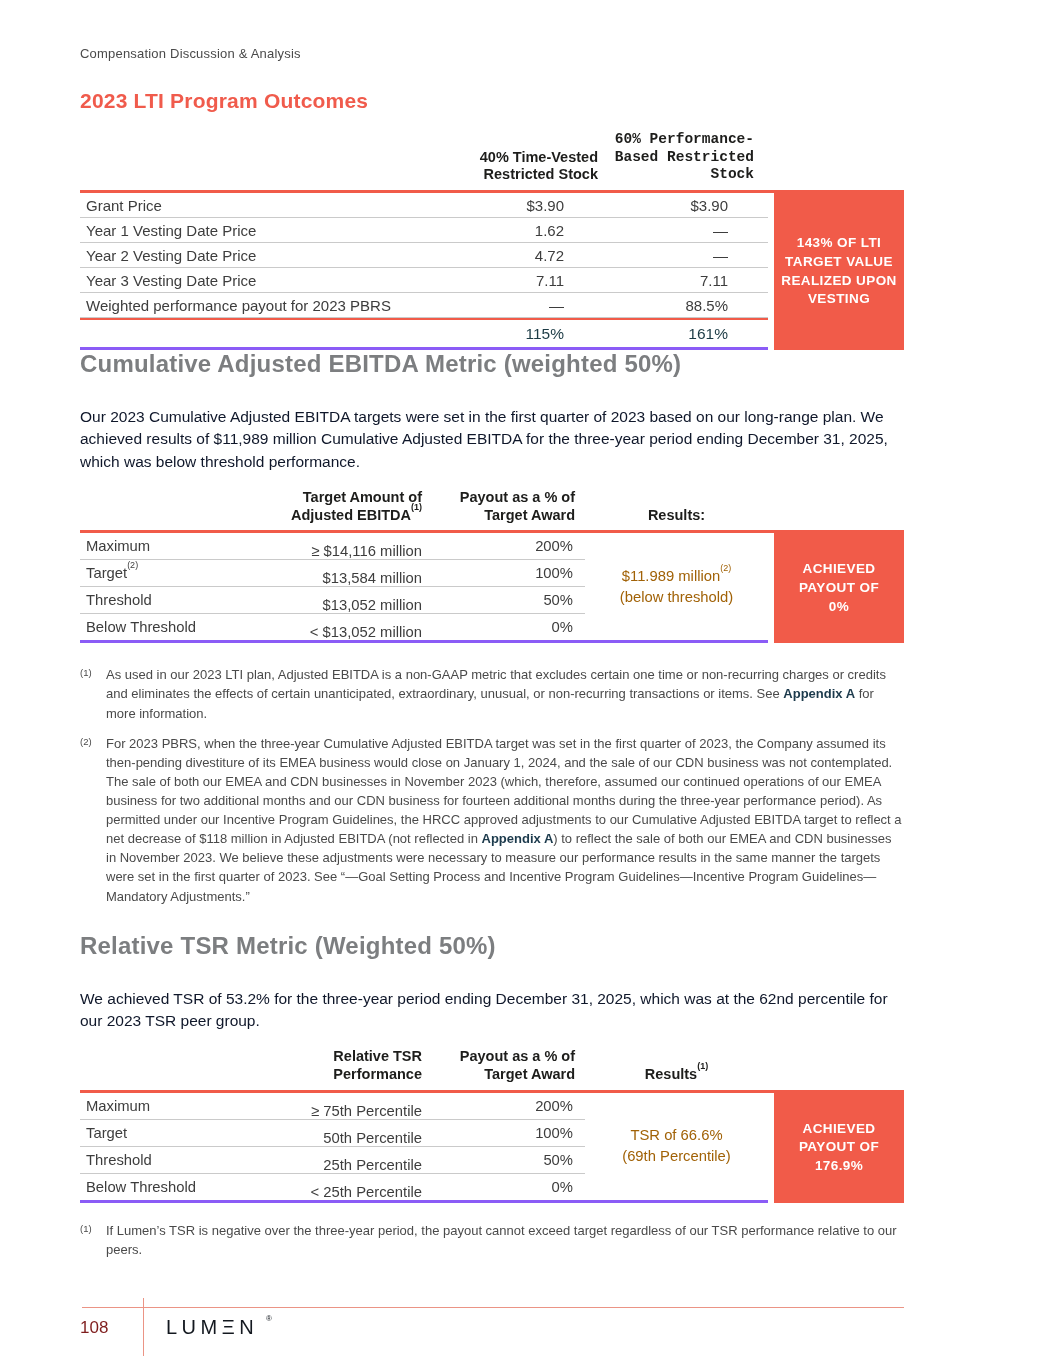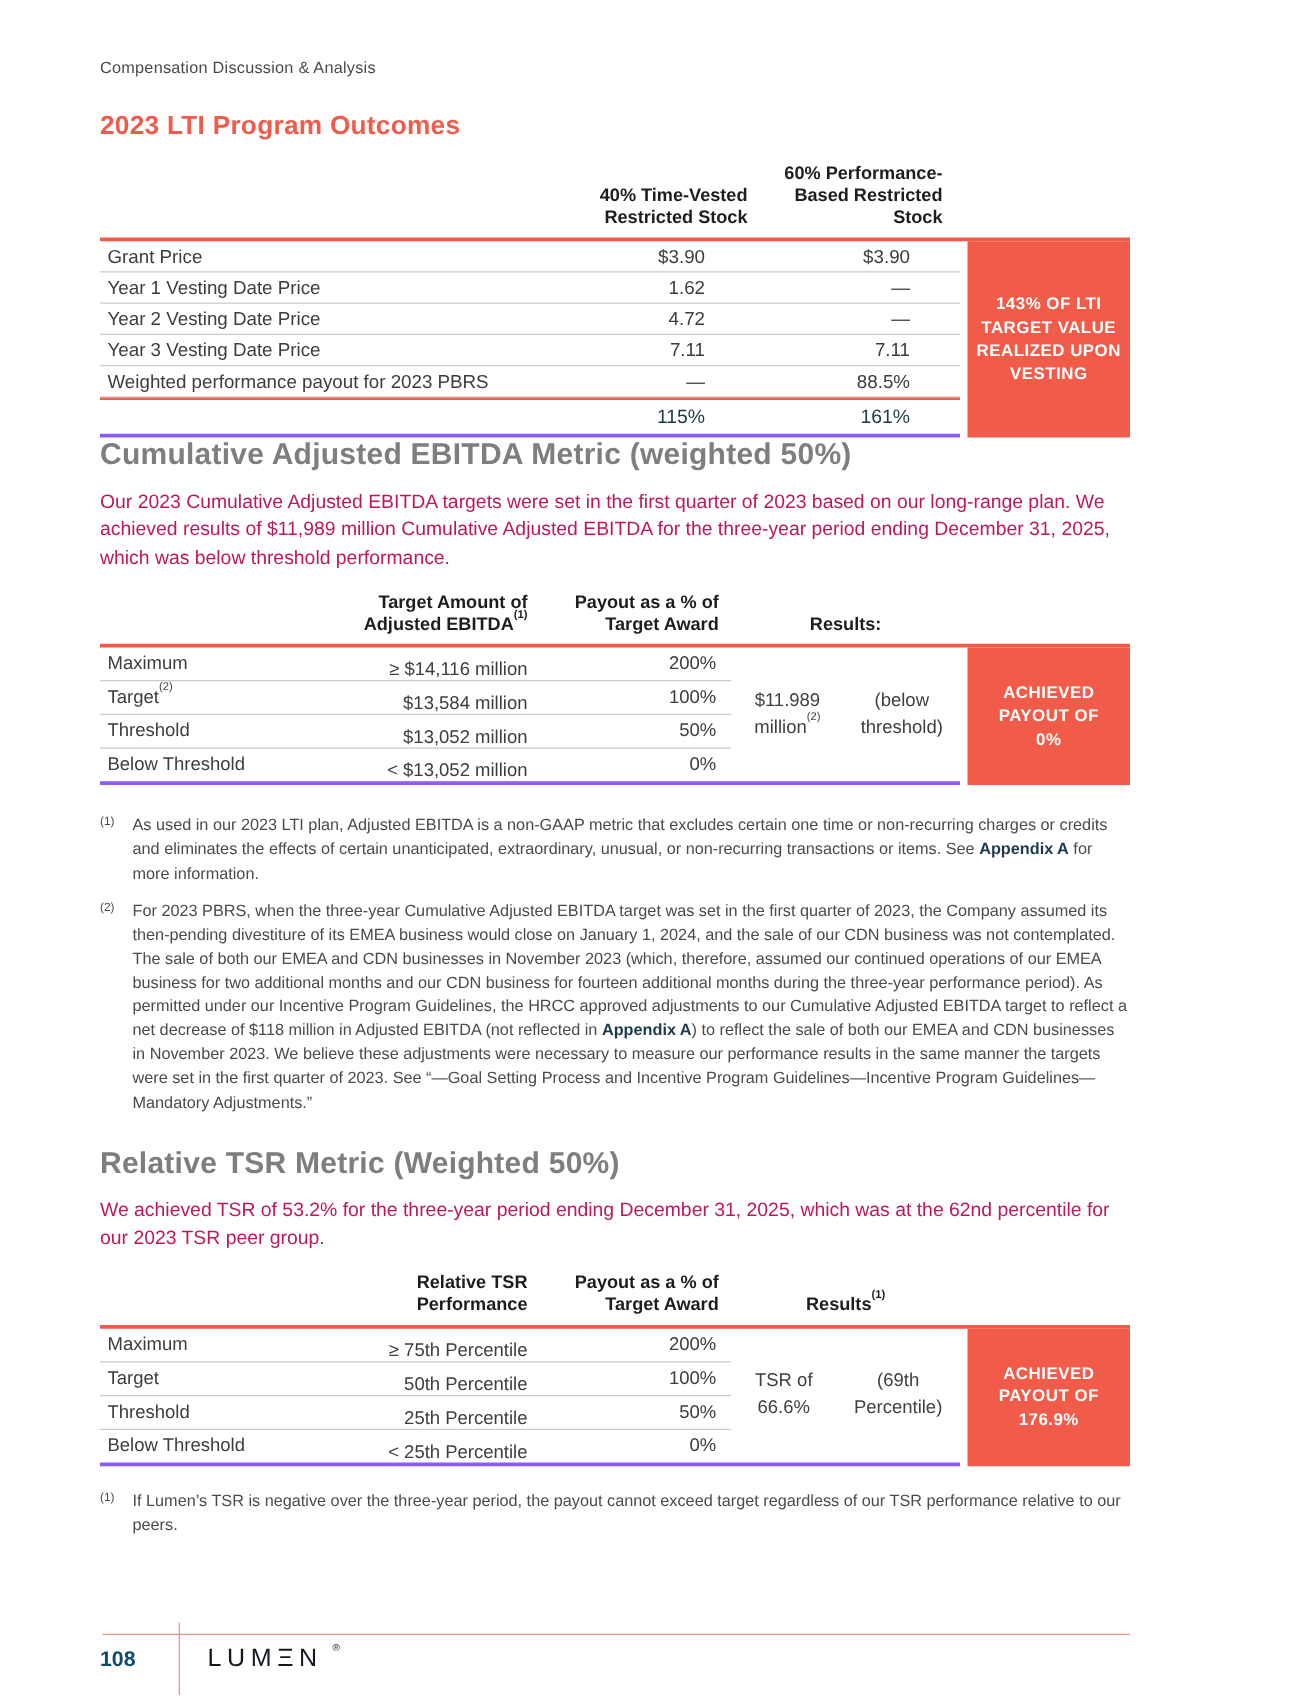--- a/index.html
+++ b/index.html
@@ -9,21 +9,21 @@
           padding:46px 80px 0 80px; }
 
   .pre { white-space:pre-line; }
   .b  { font-weight:bold; color:#1c3a4c; }
   sup.s { font-size:9px; line-height:0; position:relative; top:-0.45em; }
 
   .breadcrumb { font-size:13px; color:#4a4a4a; letter-spacing:0.2px; }
 
   .h1 { margin-top:28px; font-size:21px; font-weight:bold; color:#f05b4c; letter-spacing:0.2px; }
   .h2 { font-size:24px; font-weight:bold; color:#7c7e80; letter-spacing:0.2px; }
-  .para { margin-top:13px; font-size:15.5px; line-height:1.44; color:#be185d; }
+  .para { margin-top:28px; font-size:15.5px; line-height:1.44; color:#0f172a; }
 
   
   .tbl { margin-top:18px; }
   .thead { display:grid; align-items:end; padding-bottom:6px; }
   .th { font-size:14.5px; font-weight:bold; color:#1d1d1b; line-height:1.22; }
   .th.right { text-align:right; }
   .th.center { text-align:center; }
 
   .bodywrap { display:flex; border-top:3px solid #f15b49; align-items:stretch; }
   .tmain { flex:1; display:flex; border-bottom:3px solid #8b5cf6; }
@@ -35,50 +35,50 @@
              padding:6px; }
 
   .row { display:grid; align-items:center; border-bottom:1px solid #cacaca; }
   .row:last-child { border-bottom:none; }
   .cell { font-size:15px; color:#3d3d3d; }
   .cell.label { padding-left:6px; }
   .cell.right { text-align:right; }
 
   
   .t1-head { grid-template-columns:1fr 165px 170px 136px; }
-  .t1-head .th.c2 { padding-right:14px; }
+  .t1-head .th.c2 { padding-right:14px;font-family:Liberation Mono, monospace; }
   .t1 .row { grid-template-columns:1fr 165px 170px; min-height:25px; }
   .t1 .cell.v1 { padding-right:34px; }
   .t1 .cell.v2 { padding-right:40px; }
   .t1 .totals { display:grid; grid-template-columns:1fr 165px 170px; align-items:center;
                 border-top:2px solid #f15b49; min-height:29px; }
   .t1 .totals .cell { font-weight:normal; color:#1c3b45; font-size:15.5px; }
 
   
   .t23-head { grid-template-columns:1fr 220px 155px 183px 136px; }
   .t23-head .th.ca { padding-right:8px; }
   .t23-head .th.cb { padding-right:10px; }
   .t23 .row { grid-template-columns:1fr 220px 155px; min-height:21.5px; }
   .t23 .cell { font-size:14.8px; }
   .t23 .cell.va { padding-right:8px;margin-top:10px; }
   .t23 .cell.vb { padding-right:12px; }
-  .results { width:183px; flex:none; display:flex; flex-direction:row; justify-content:center;
-             align-items:center; text-align:center; font-size:14.8px; color:#404040; line-height:1.4; }
+  .results { width:183px; flex:none; display:flex; flex-direction:column; justify-content:center;
+             align-items:center; text-align:center; font-size:14.8px; color:#a16207; line-height:1.4; }
 
   
   .footnotes { margin-top:22px; }
   .footnote { display:flex; margin-top:11px; }
   .fn-marker { width:26px; flex:none; font-size:9.5px; color:#4a4a4a; padding-top:2px; }
   .fn-text { flex:1; font-size:13px; color:#4a4a4a; line-height:1.47; }
 
   
   .footer { position:absolute; left:80px; right:80px; top:1298px; height:62px; }
   .footer-rule { position:absolute; left:2px; right:0; top:9px; height:1px; background:#eb9485; }
   .footer-vline { position:absolute; left:63px; top:0; width:1px; height:58px; background:#eb9485; }
-  .pageno { position:absolute; left:0; top:20px; font-size:17px; font-weight:bold; color:#0c4a6e; }
+  .pageno { position:absolute; left:0; top:20px; font-size:17px; font-weight:normal; color:#7f1d1d; }
   .logo { position:absolute; left:86px; top:18px; font-size:20px; font-weight:400;
           letter-spacing:4.5px; color:#13181f; }
   .logo-reg { position:absolute; left:186px; top:16px; font-size:8px; color:#13181f; }
 </style>
 </head>
 <body>
 
 <div class="page">
 
   <div class="breadcrumb">Compensation Discussion &amp; Analysis</div>

